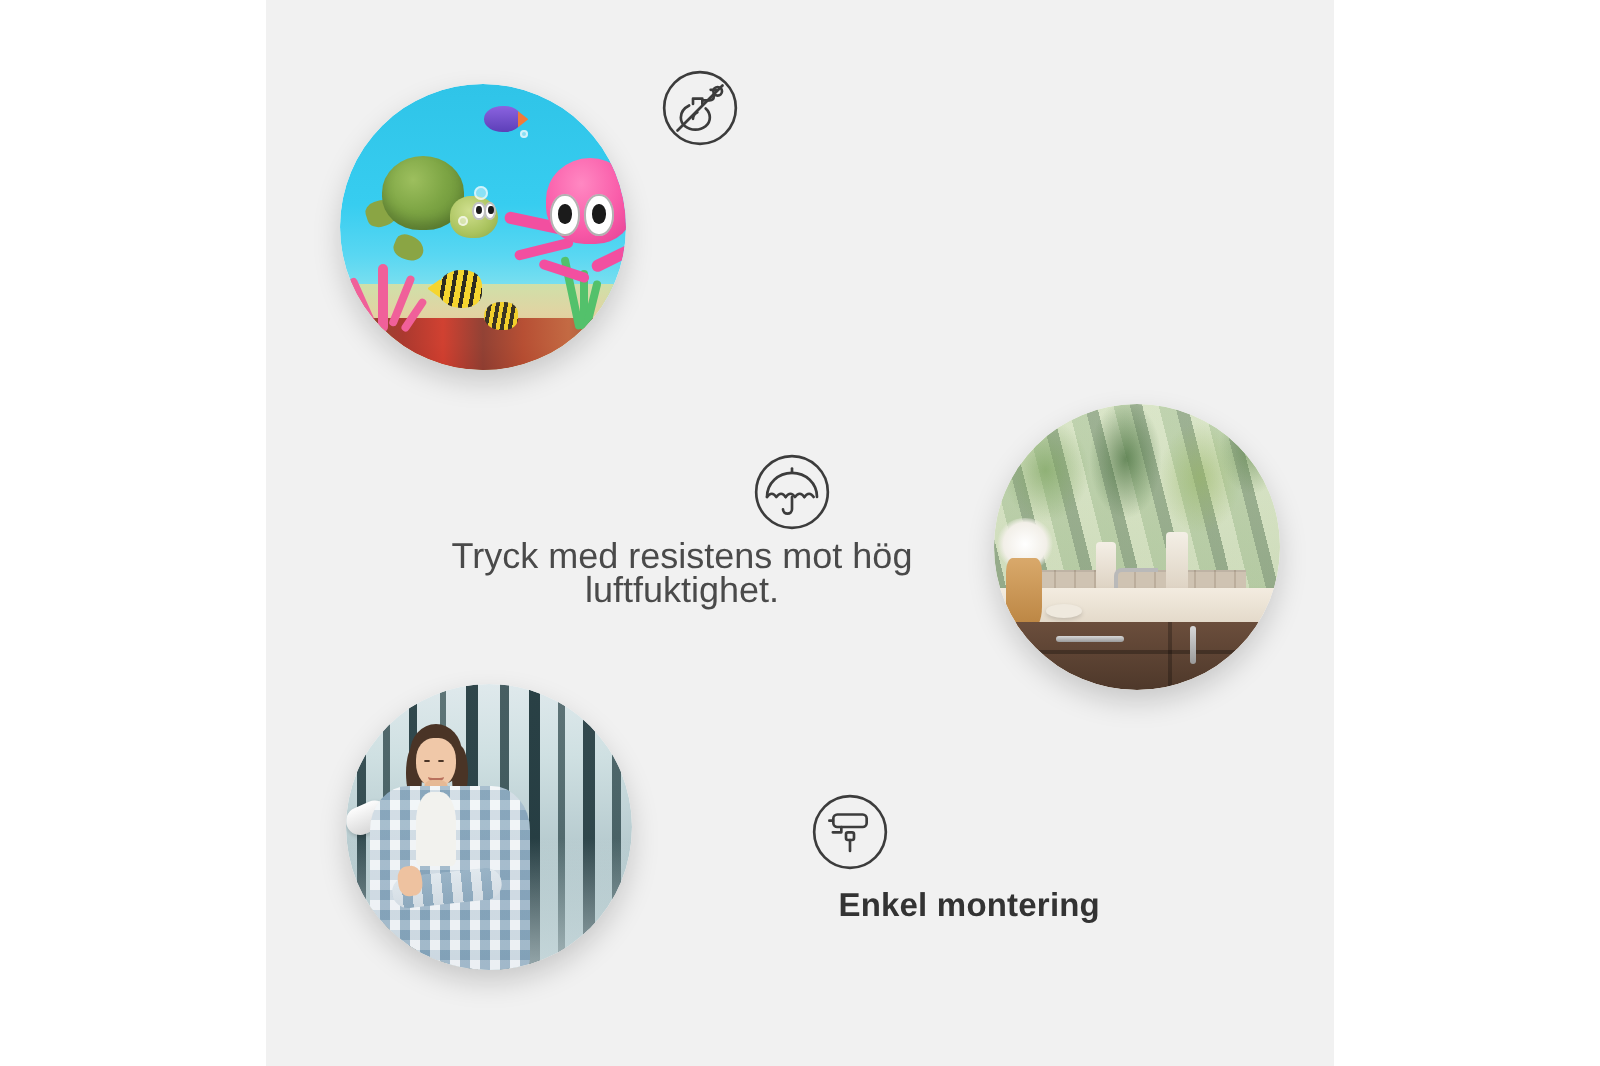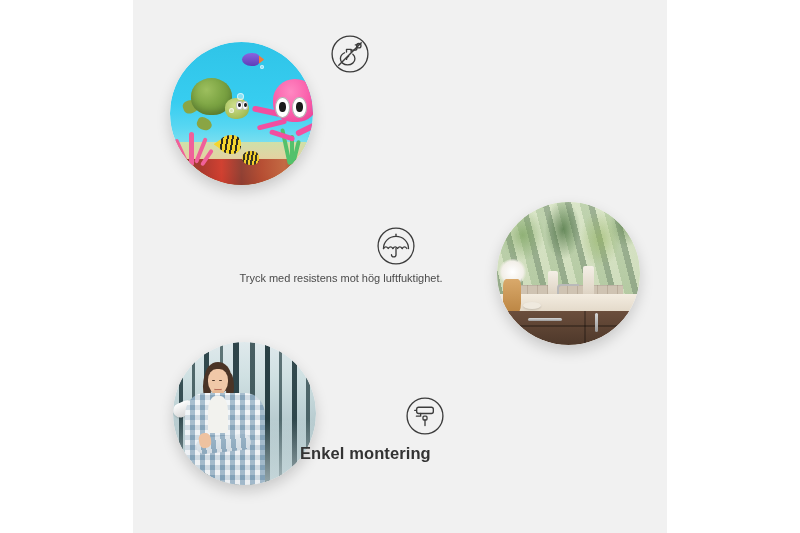--- a/index.html
+++ b/index.html
@@ -74,33 +74,33 @@
   }
   #feat-waterproof .icon-wrap { margin-left: auto; margin-right: 76px; }
   #feat-waterproof .feat-title {
     font-size: 16.5px;
     line-height: 21px;
     margin-top: 7px;
     text-align: center;
     padding-right: 10px;
   }
   #feat-waterproof .feat-desc {
-    font-size: 11px;
+    font-size: 18px;
     line-height: 17px;
     margin-top: 4px;
     text-align: center;
     padding-right: 10px;
   }
 
   
   #feat-easy {
     left: 300px;
     top: 396px;
     width: 250px;
-    text-align: left;
+    text-align: right;
   }
   #feat-easy .icon-wrap { margin: 0 auto; }
   #feat-easy .feat-title {
     font-size: 16.5px;
     line-height: 21px;
     margin-top: 7px;
   }
   #feat-easy .feat-desc {
     font-size: 12.6px;
     line-height: 17px;

